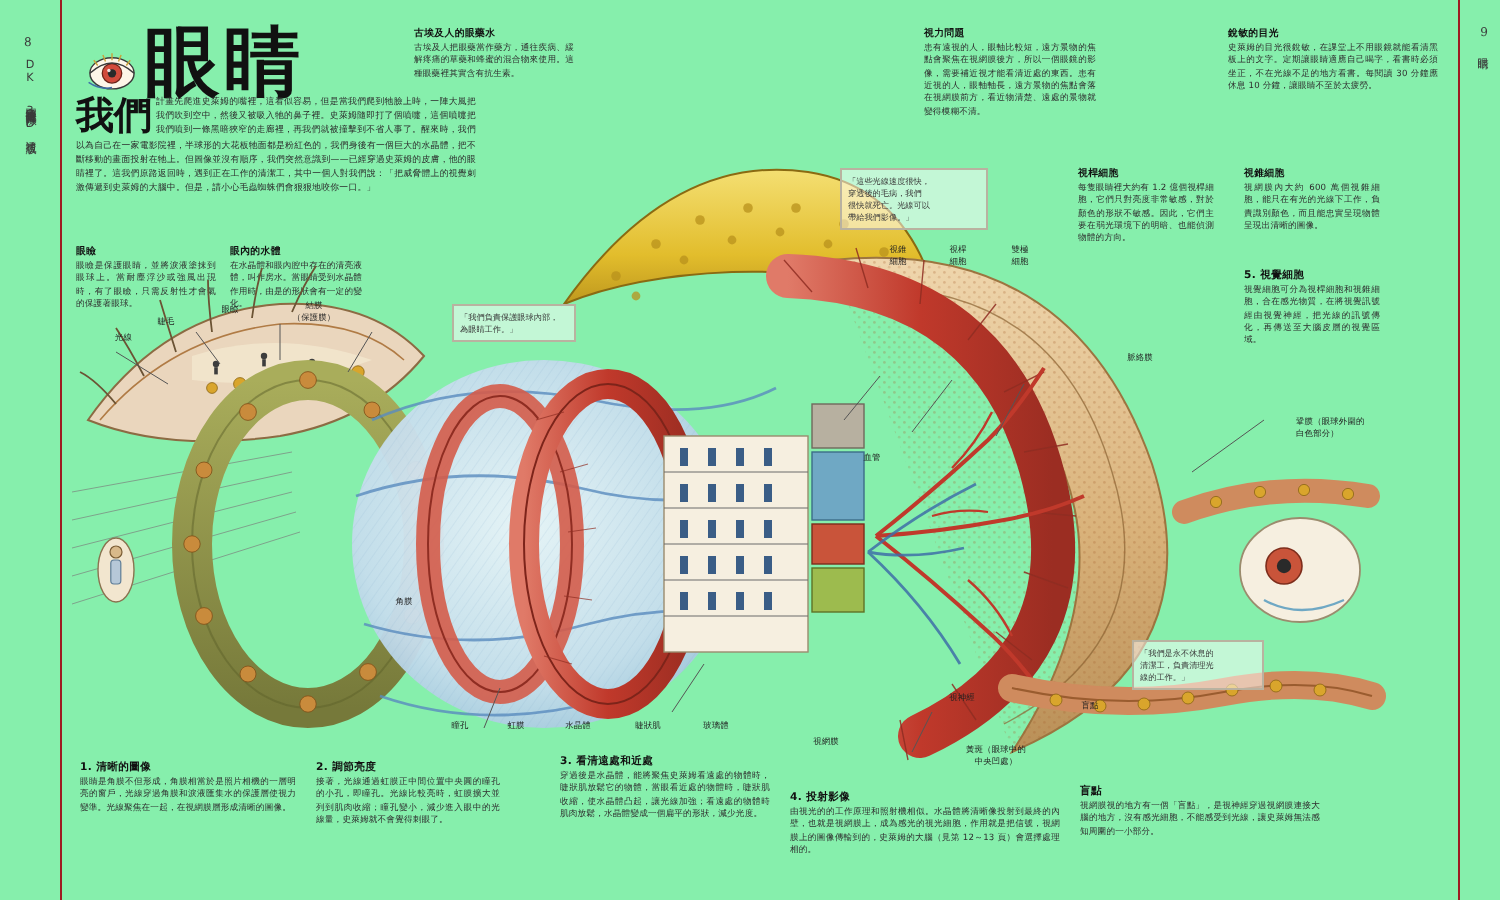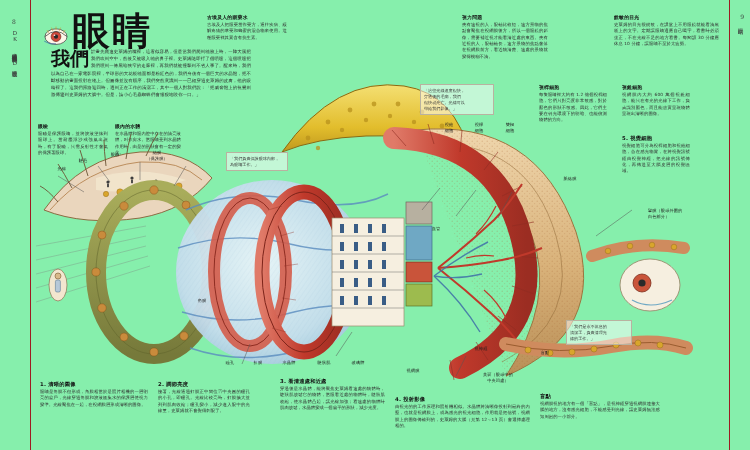--- a/index.html
+++ b/index.html
@@ -62,21 +62,21 @@
     font-size: 38px;
     line-height: 40px;
     font-weight: 700;
     color: #111;
     letter-spacing: 2px;
     font-family: "DejaVu Sans", "Liberation Sans", sans-serif;
   }
 
   
   #intro {
-    position: absolute; left: 51px; top: 48px; width: 200px;
+    position: absolute; left: 38px; top: 48px; width: 200px;
   }
   #dropcap {
     float: left;
     font-size: 19px;
     font-weight: 700;
     line-height: 19px;
     color: #111;
     margin: 1px 2px 0 0;
     letter-spacing: 0px;
   }

